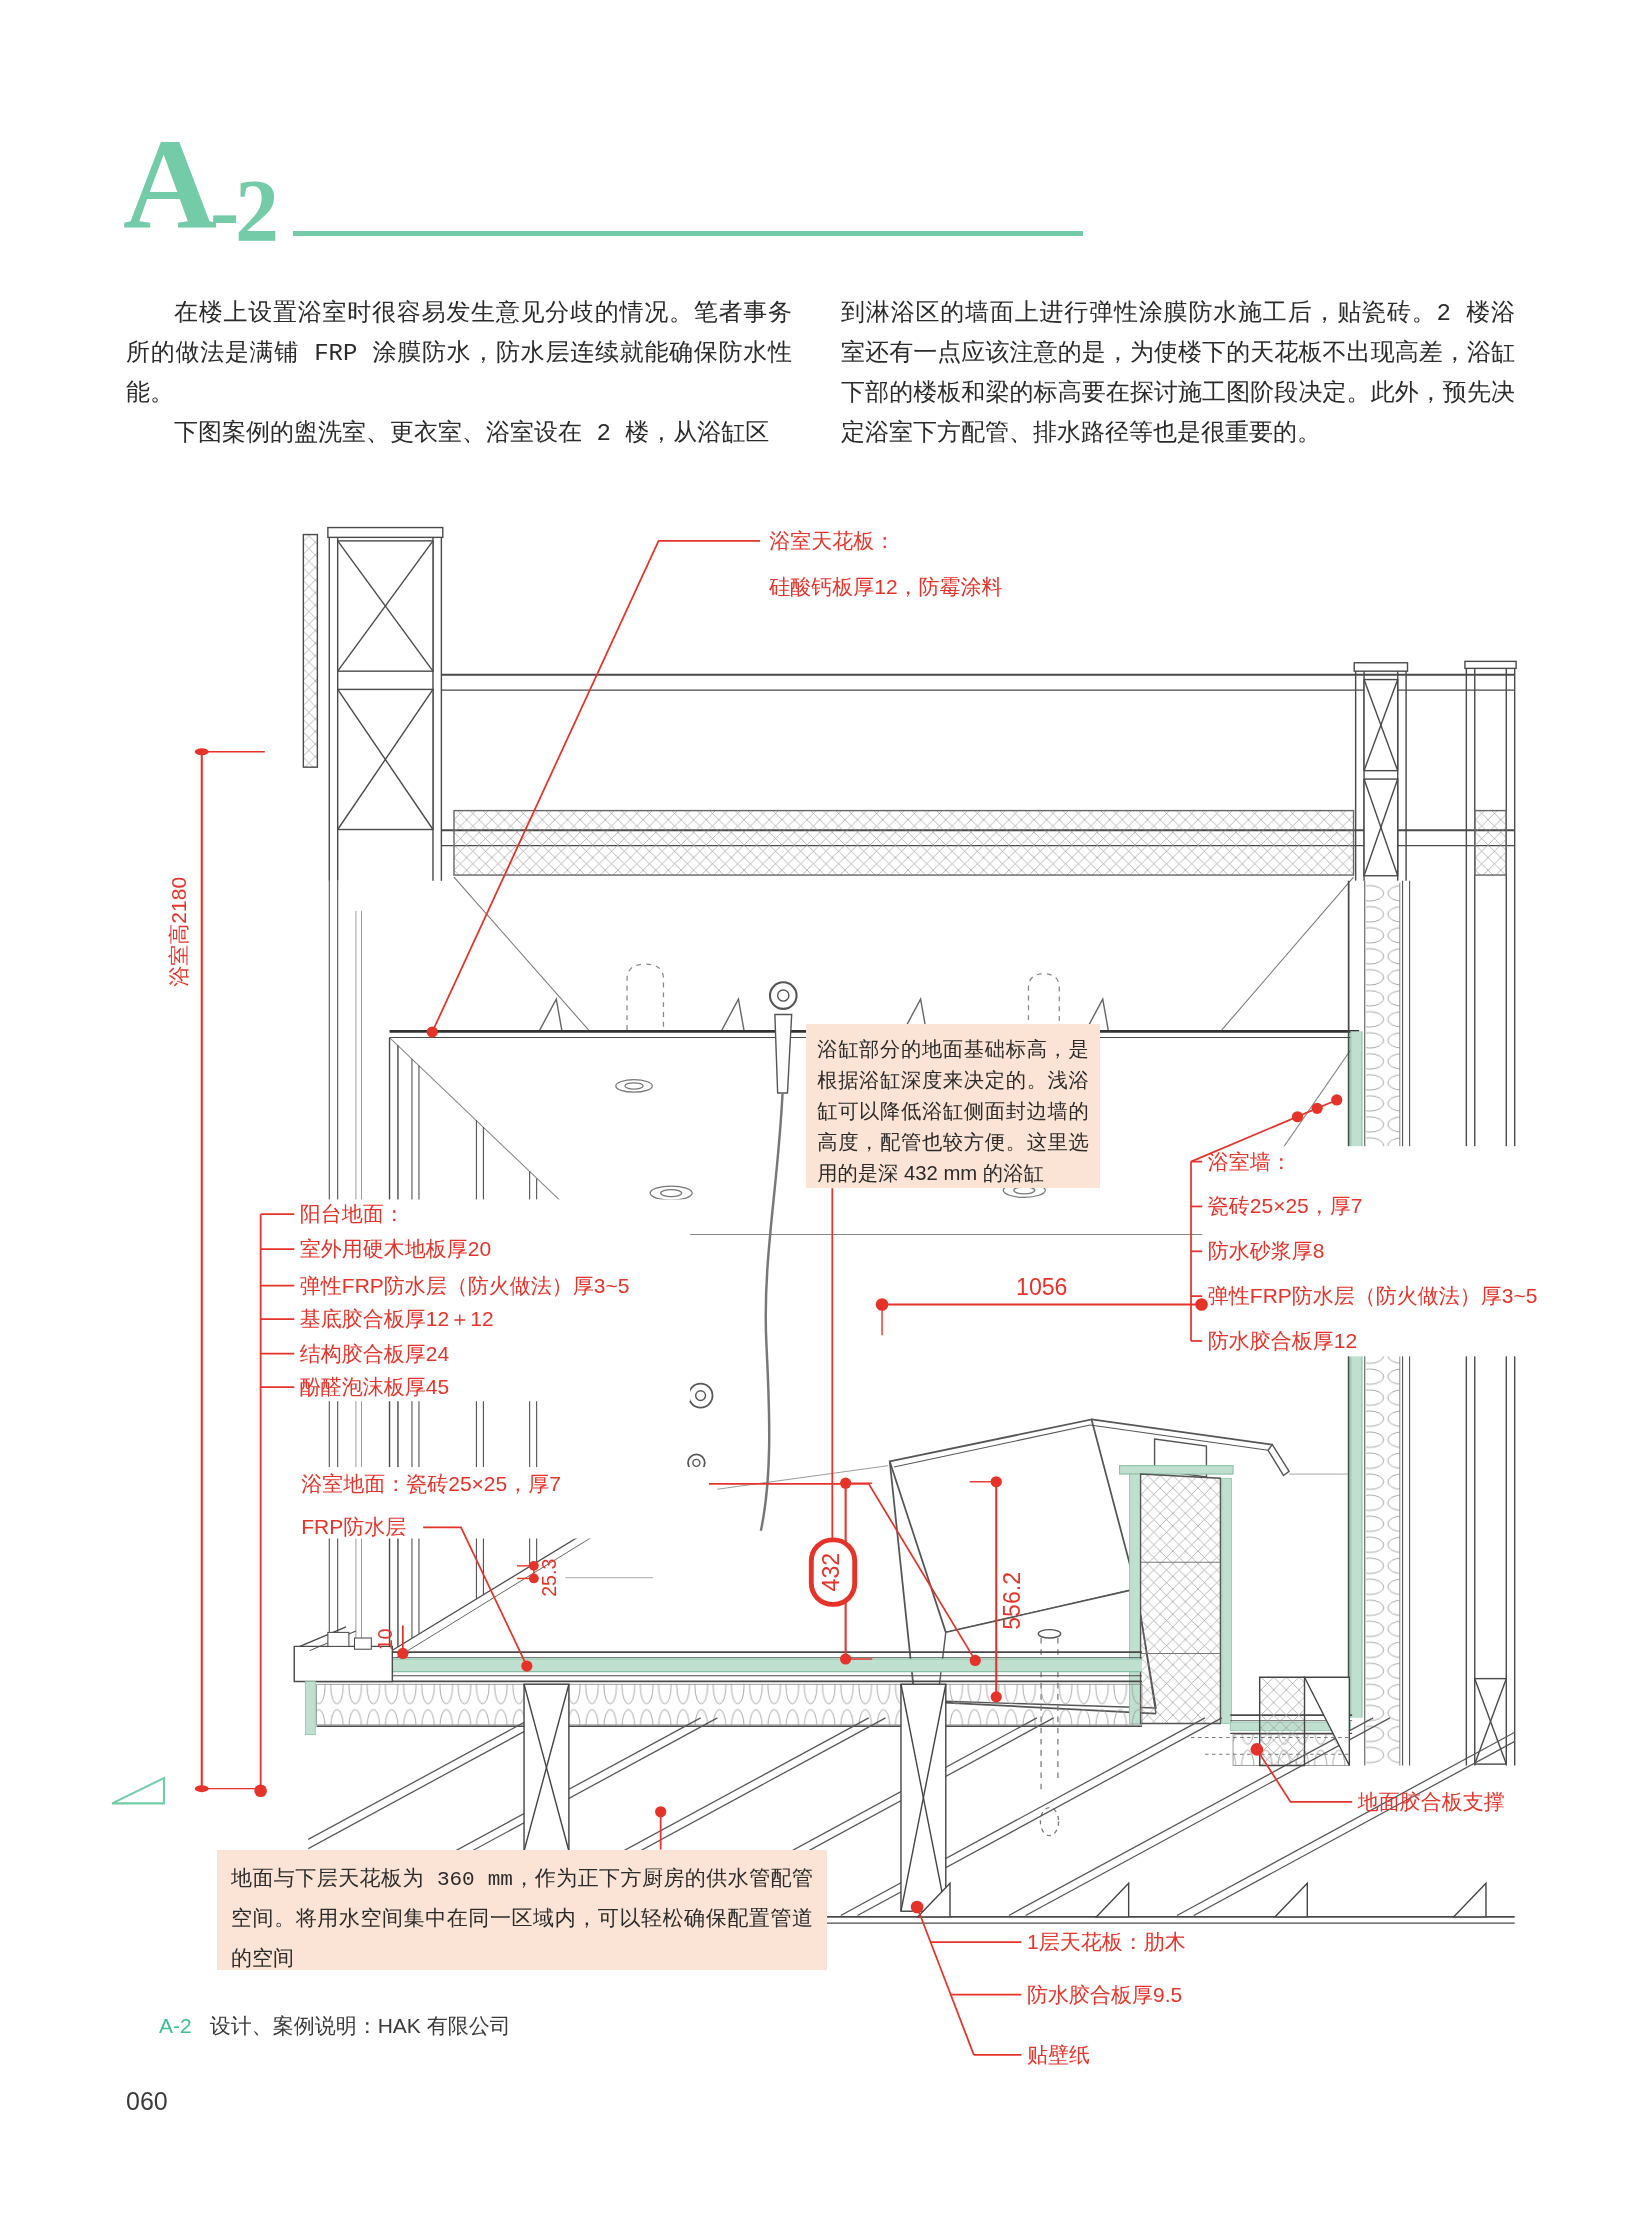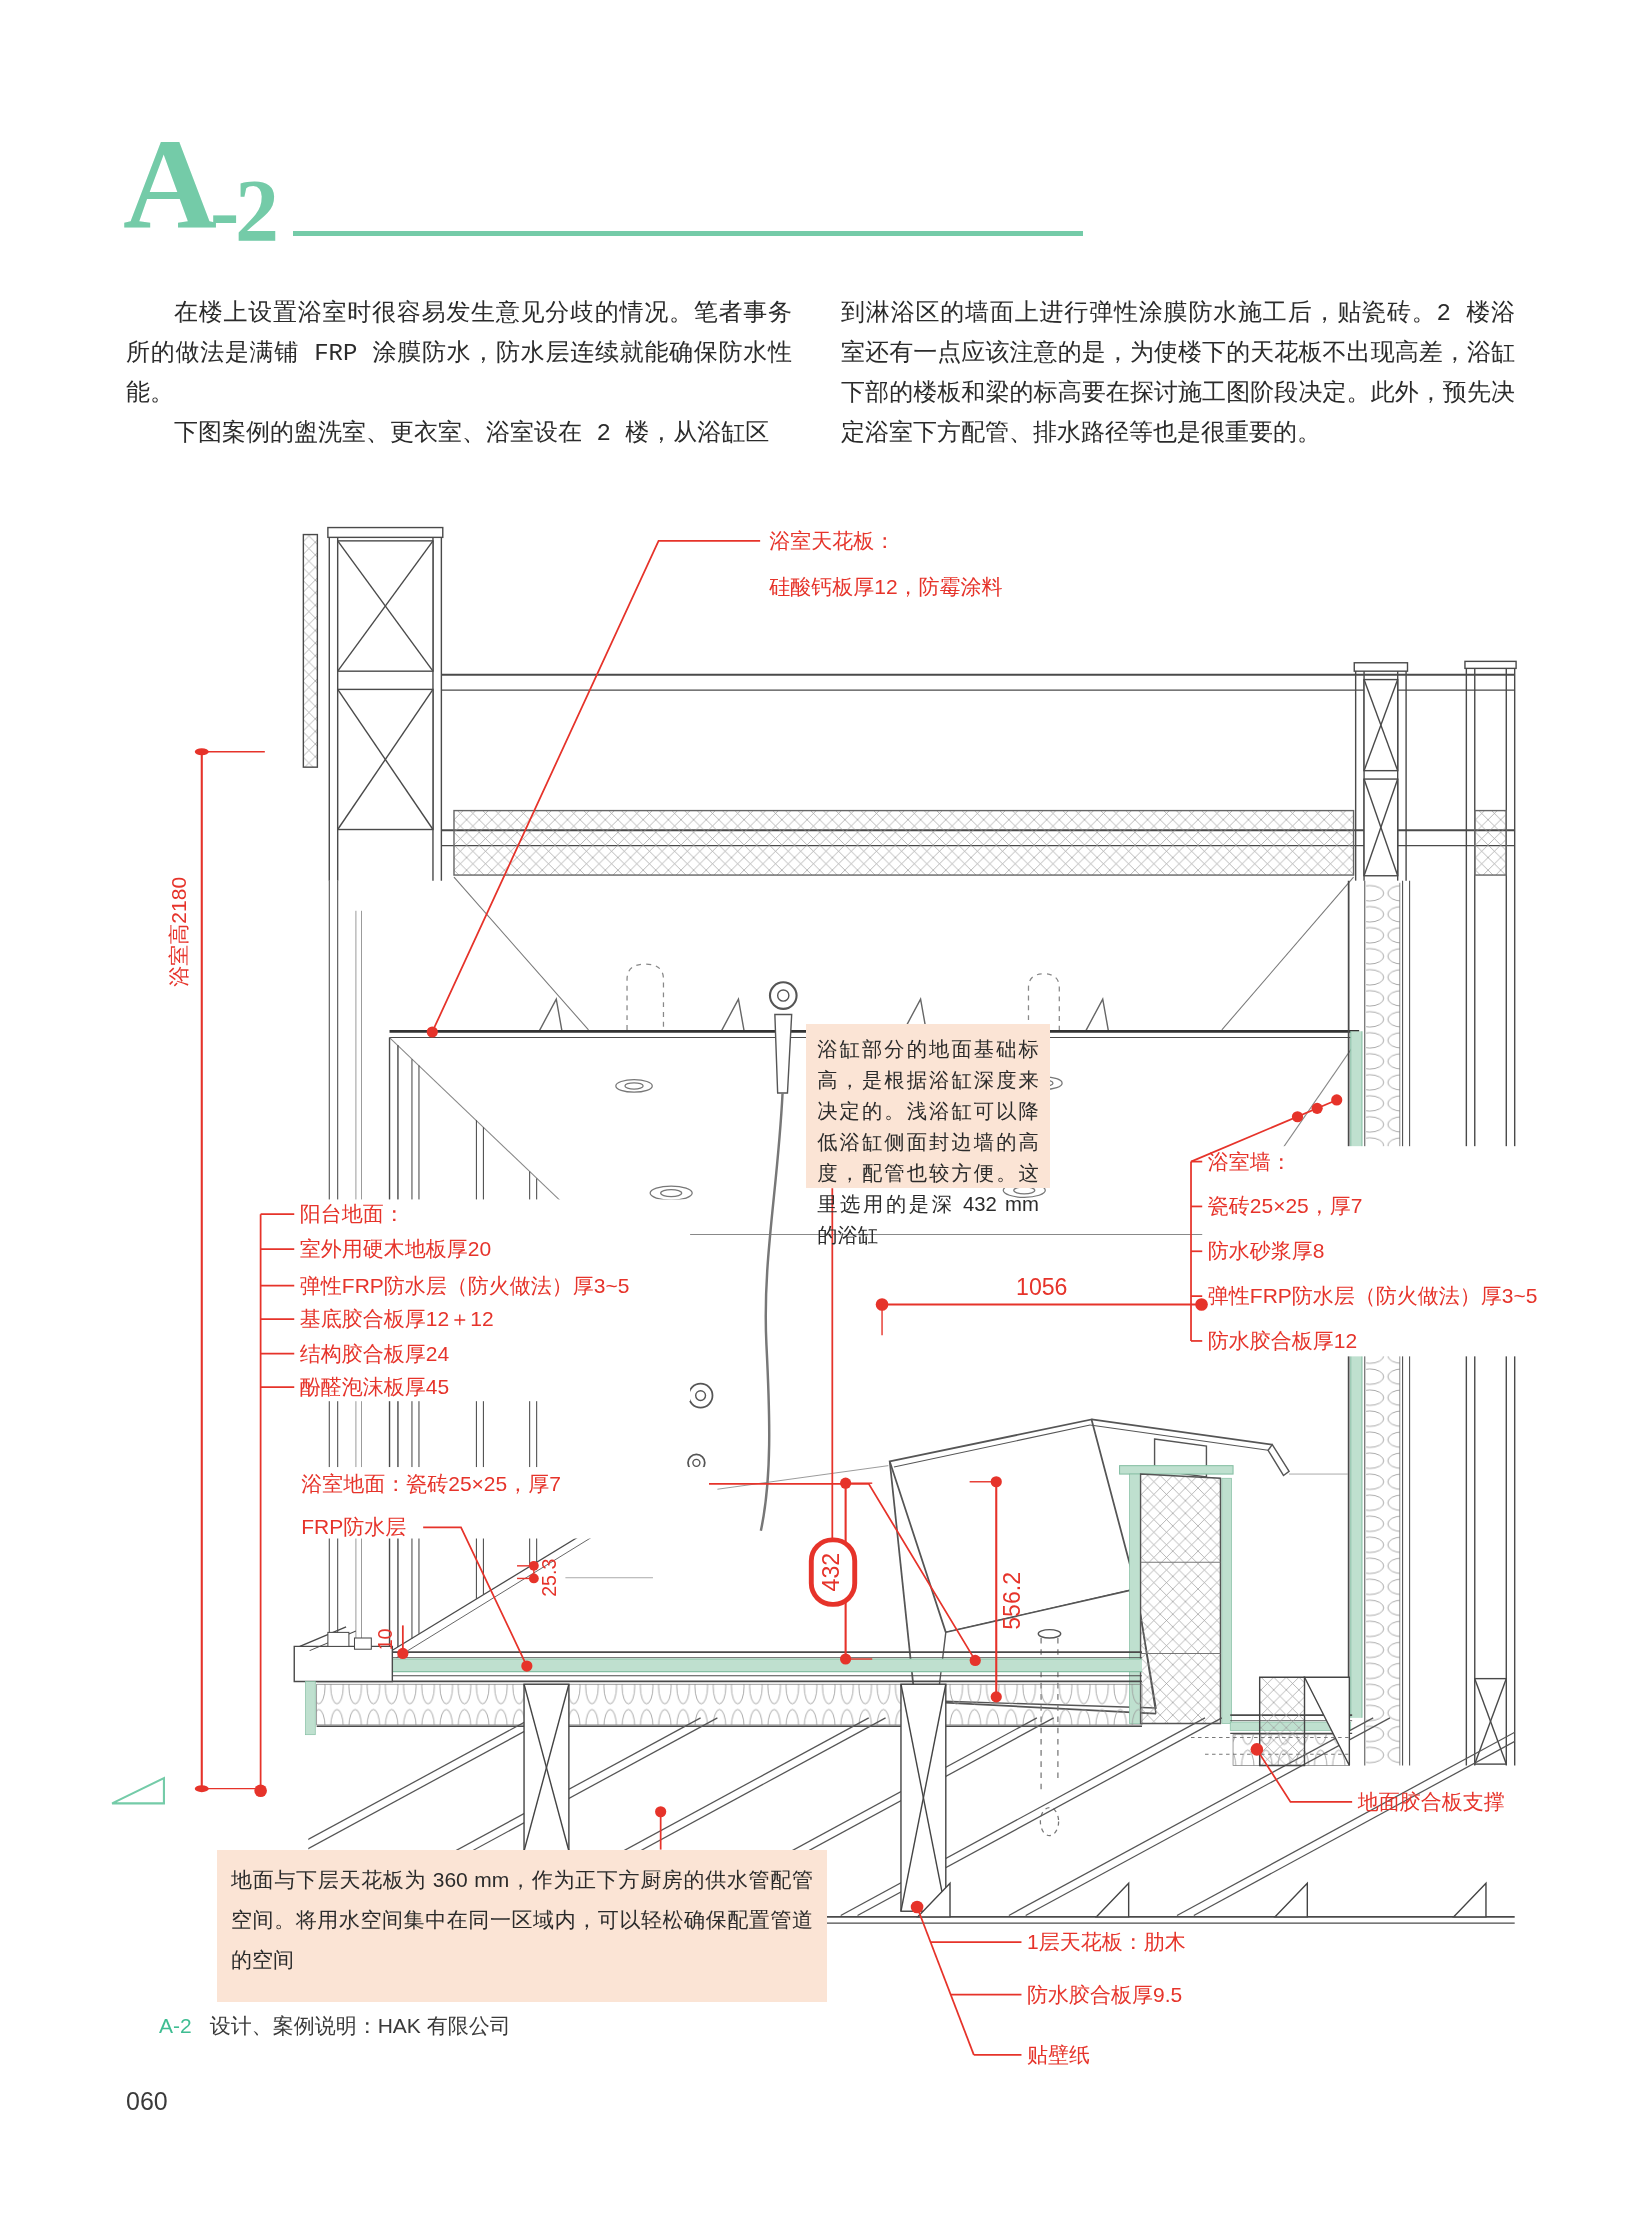--- a/index.html
+++ b/index.html
@@ -16,24 +16,24 @@
   .col{position:absolute;top:294px;font-size:24px;line-height:40px;text-align:justify;color:#2b2b2b;font-family:Liberation Mono, monospace;}
   .col p{margin:0;}
   .col p.ind{text-indent:2em;}
   .col-left{left:126px;width:666px;}
   .col-right{left:841px;width:674px;}
   
   svg.drawing{position:absolute;left:0;top:0;width:1645px;height:2216px;}
   .ann{fill:#e6332a;font-size:30px;}
   .dim{fill:#e6332a;font-size:33px;}
   .callout{position:absolute;background:#fbe4d5;color:#2b2b2b;box-sizing:border-box;}
-  .callout.tub{left:806px;top:1024px;width:244px;height:164px;padding:9.8px 11.2px;
+  .callout.tub{left:806px;top:1024px;width:294px;height:164px;padding:9.8px 11.2px;
                font-size:20.3px;line-height:31px;text-align:justify;}
-  .callout.pipe{left:217px;top:1850px;width:610px;height:152px;padding:9.8px 14px;
-               font-size:21px;line-height:40px;text-align:justify;}
+  .callout.pipe{left:217px;top:1850px;width:610px;height:120px;padding:9.8px 14px;
+               font-size:21px;line-height:40px;text-align:justify;font-family:Liberation Mono, monospace;}
   
   .credit{position:absolute;left:144px;top:2012px;font-size:21px;color:#3a3a3a;}
   .credit .c{color:#3fbd92;margin-right:18px;margin-left:15px;}
   .pageno{position:absolute;left:126px;top:2087px;font-size:25px;color:#3a3a3a;}
 </style>
 </head>
 <body>
 
 <div class="page">
 

